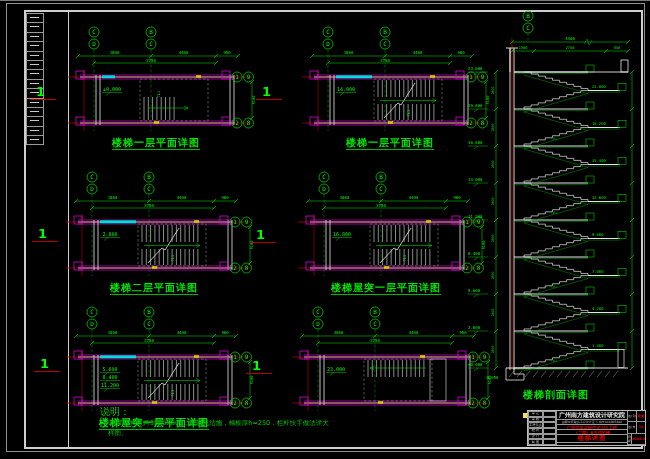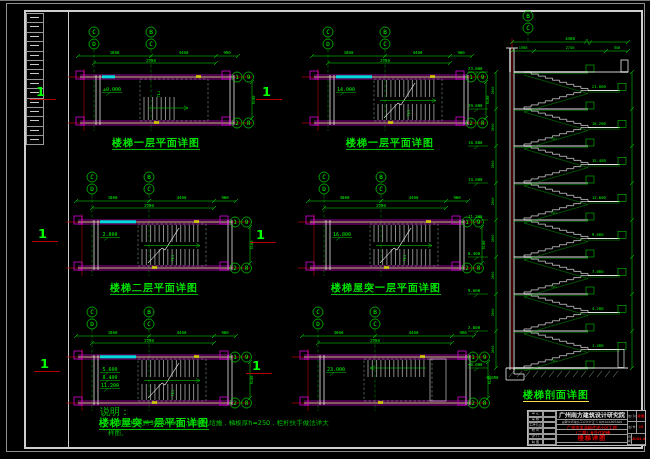--- a/index.html
+++ b/index.html
@@ -26,21 +26,21 @@
   .cutmark{position:absolute;width:26px;height:18px;}
   .cutmark .cline{position:absolute;left:0;top:13px;width:26px;height:1px;background:#b40000;}
   .cutmark .cnum{position:absolute;left:6px;top:-2px;color:#00ff00;font-size:13px;font-weight:bold;}
   
   #notes{color:#00c800;font-size:6.5px;line-height:1.5;}
   #notes .nh{font-size:10px;}
   #notes .nl{padding-left:8px;}
   
   #section-view svg{display:block;}
   .section-title{margin-top:2px;text-align:center;color:#00e400;font-size:10px;font-weight:bold;letter-spacing:1px;}
-  .section-title span{border-bottom:1px solid #fde047;padding-bottom:1px;}
+  .section-title span{border-bottom:5px solid #fde047;padding-bottom:13px;}
   
   #tblock{left:527px;top:410px;width:117px;height:34px;display:grid;
           grid-template-columns:15px 13px 71px 18px;border:1px solid #bbbbbb;background:#000;}
   .tb-col{display:grid;grid-template-rows:repeat(6,1fr);}
   .tb-cell{border:0.5px solid #9a9a9a;color:#d8d8d8;font-size:3.2px;line-height:1;
            display:flex;align-items:center;justify-content:center;overflow:hidden;white-space:nowrap;}
   .tb-main{display:grid;grid-template-rows:9px 5px 5px 5px 8px;border-left:0.5px solid #9a9a9a;}
   .tb-main>div{display:flex;align-items:center;justify-content:center;overflow:hidden;white-space:nowrap;
                border-bottom:0.5px solid #9a9a9a;}
   .tb-company{color:#e8e8e8;font-size:6px;font-weight:bold;}

